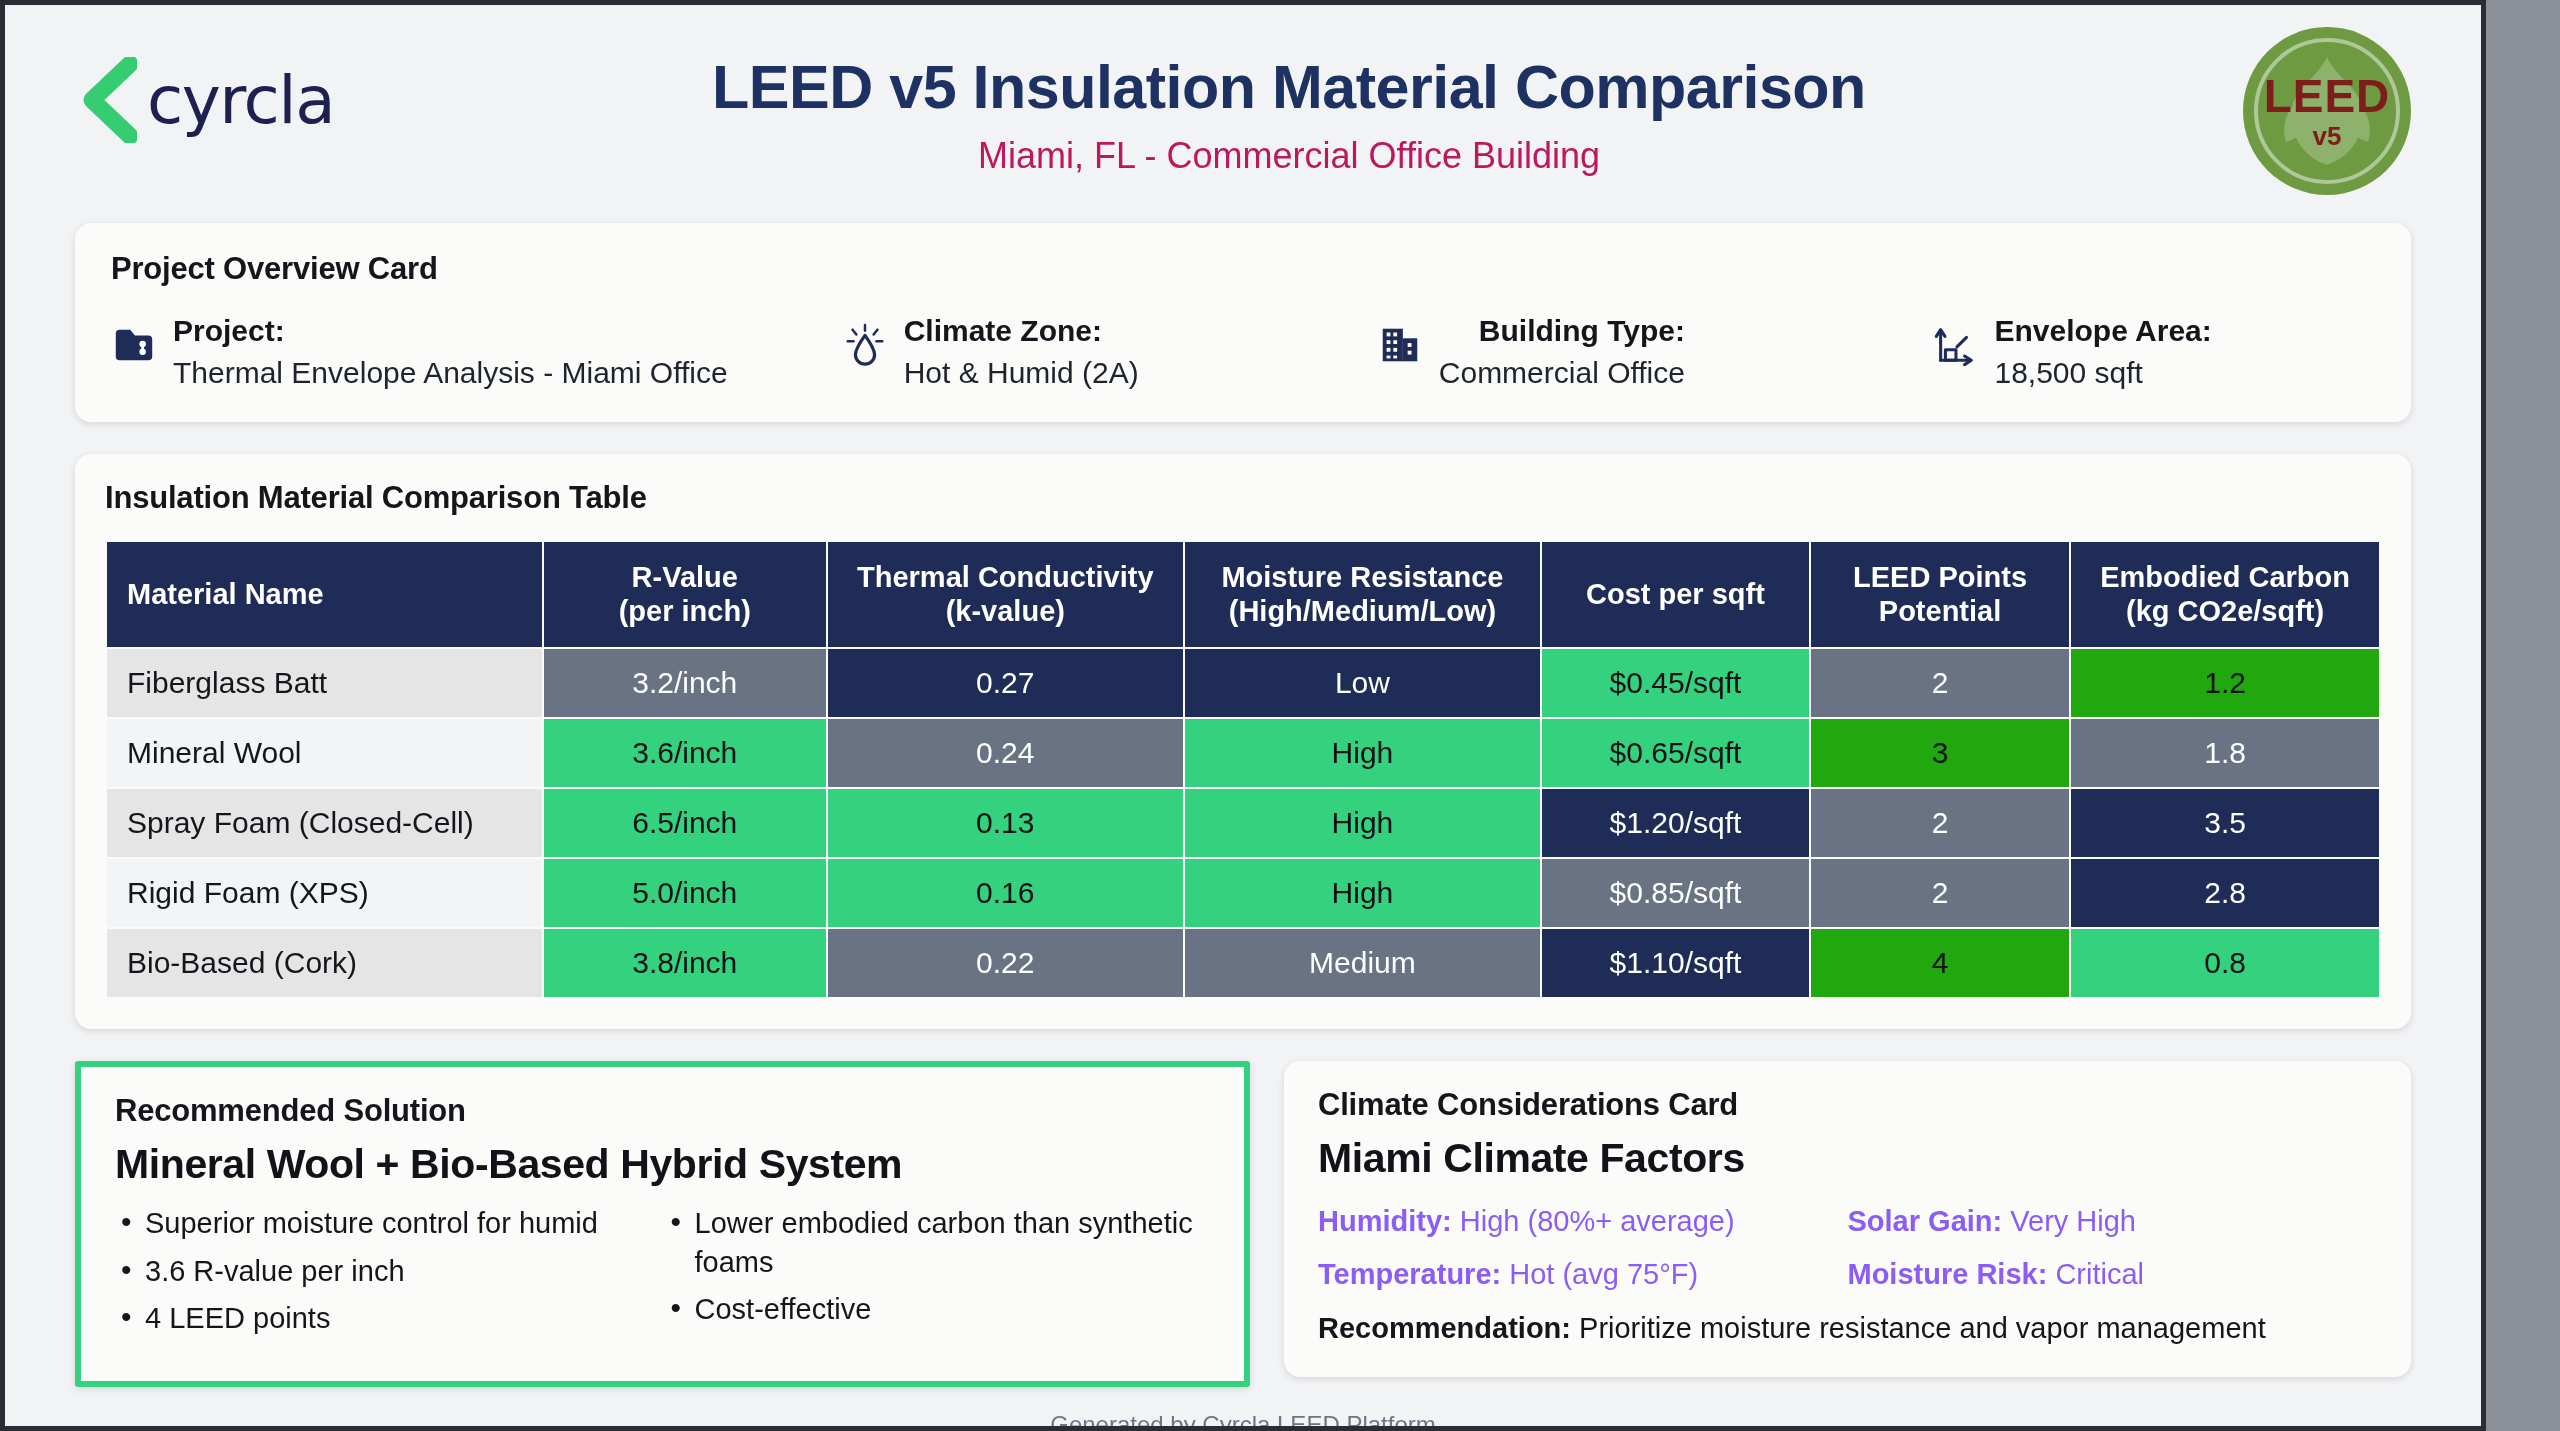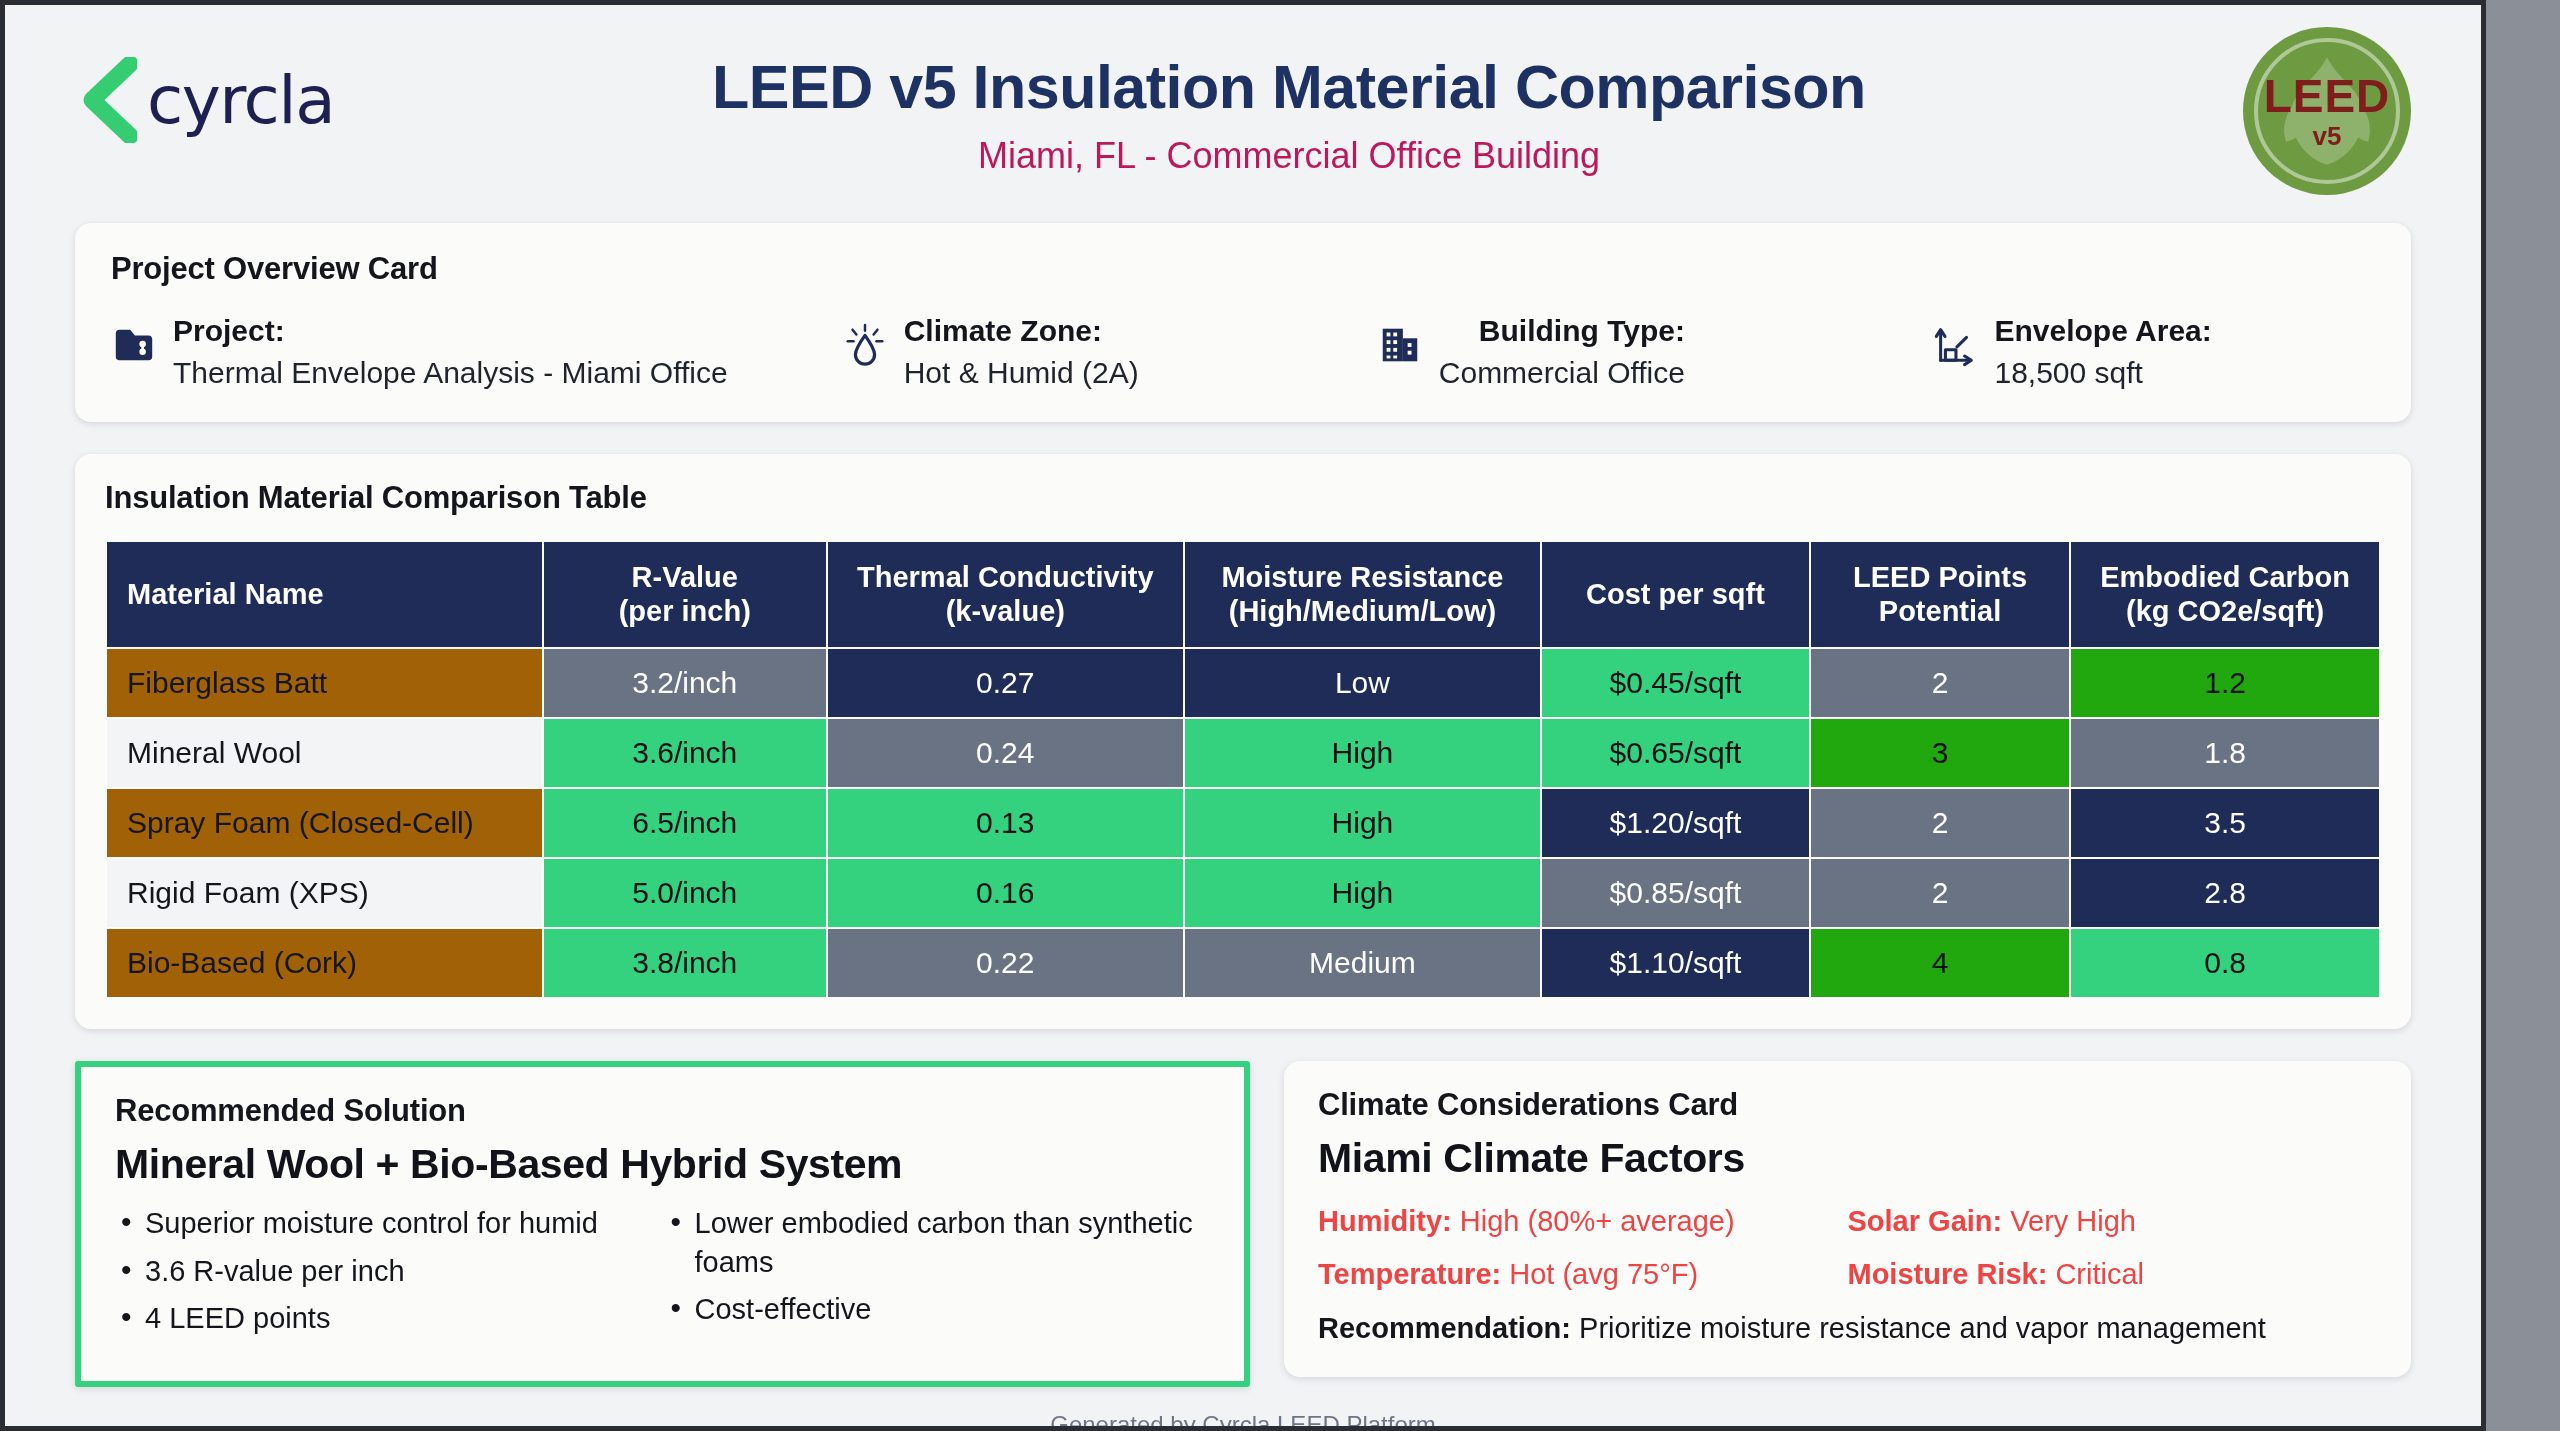--- a/index.html
+++ b/index.html
@@ -196,21 +196,21 @@
     height: 68px;
     vertical-align: middle;
     text-align: center;
     padding: 0 6px;
   }
   tbody td.name {
     text-align: left;
     padding-left: 20px;
     color: #14161c;
   }
-  tbody tr.odd td.name { background: #a16207; }
+  tbody tr.odd td.name { background: #e5e5e5; }
   tbody tr.even td.name { background: #f3f4f6; }
 
   
   .cell-green   { background: #34d27f; color: #0d1117; }
   .cell-bgreen  { background: #22a80f; color: #0d1117; }
   .cell-gray    { background: #6a7383; color: #ffffff; }
   .cell-navy    { background: #1e2c57; color: #ffffff; }
 
   
   .bottom {
@@ -271,21 +271,21 @@
     margin-top: 12px;
     letter-spacing: -0.4px;
   }
   .cl-grid {
     display: flex;
     margin-top: 20px;
   }
   .cl-col { flex: 1 1 0; }
   .cl-line {
     font-size: 29px;
-    color: #ef4444;
+    color: #8b5cf6;
     line-height: 1.35;
     margin-bottom: 14px;
   }
   .cl-line b { font-weight: bold; }
   .cl-rec { font-size: 29px; color: #14161c; margin-top: 4px; }
 
   .footer {
     text-align: center;
     font-size: 24px;
     color: #6d7684;

